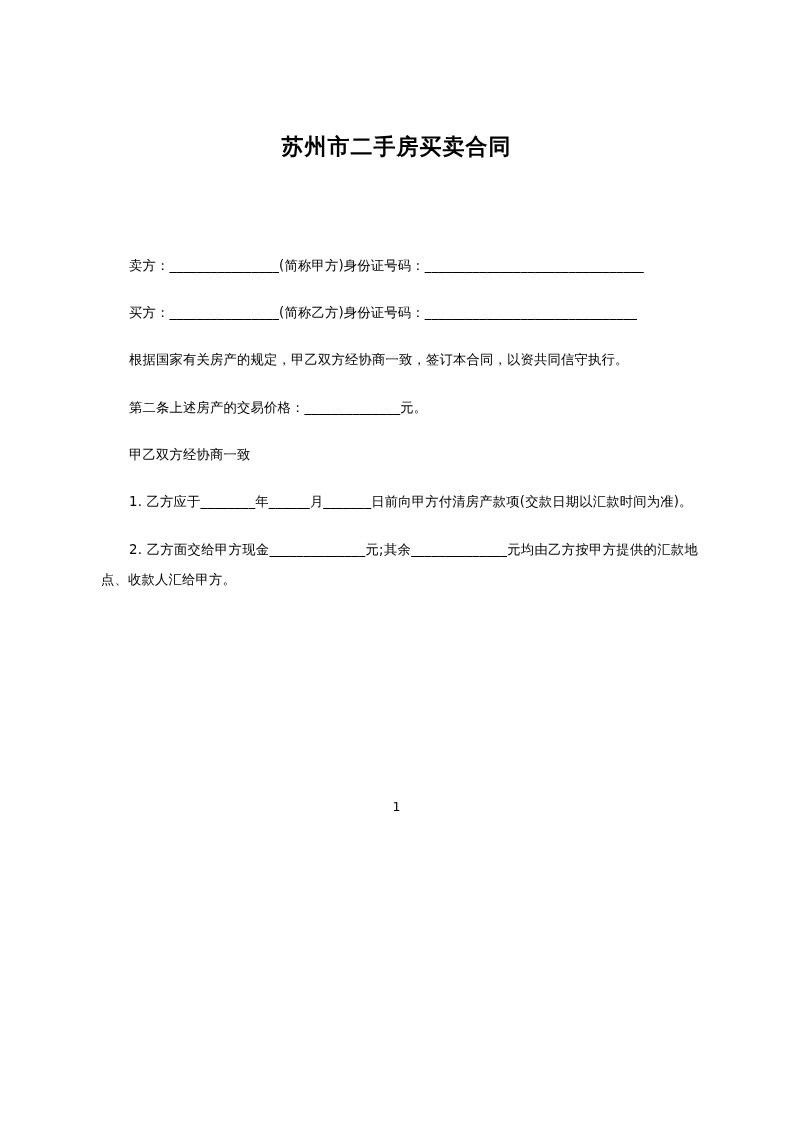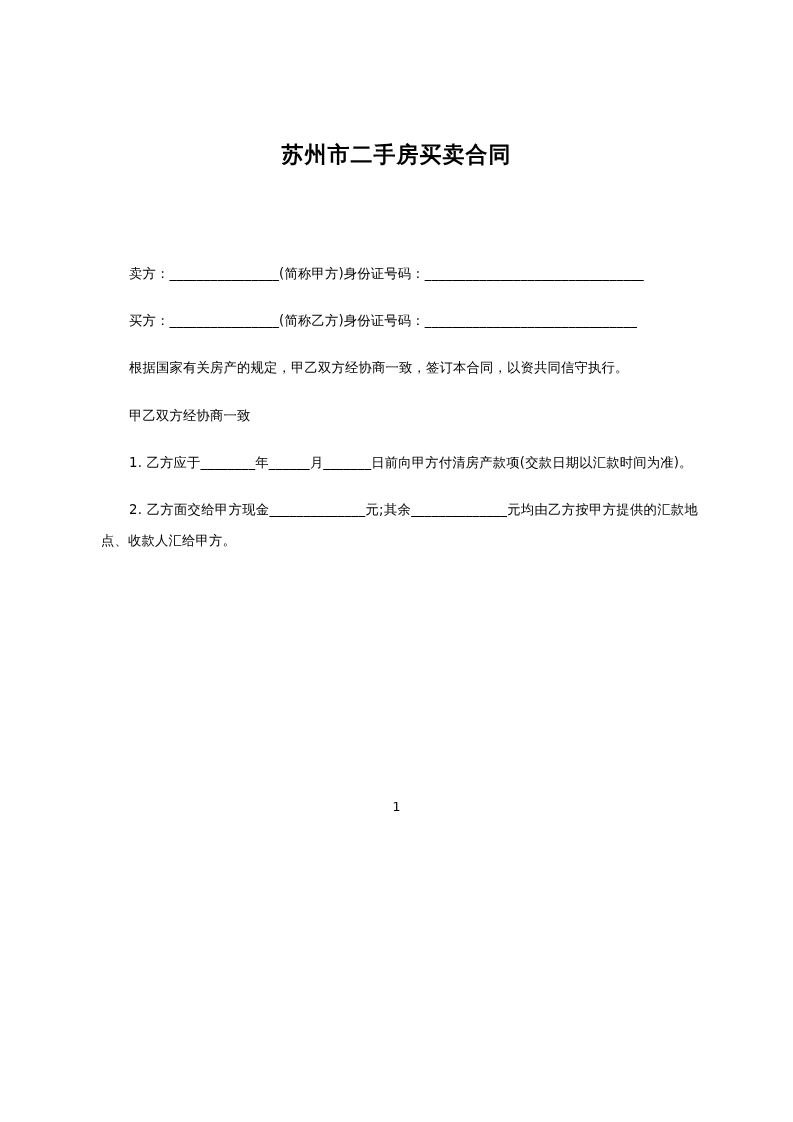--- a/index.html
+++ b/index.html
@@ -13,21 +13,21 @@
     font-family: "DejaVu Sans", "Liberation Sans", sans-serif;
     color: #000000;
     position: relative;
     overflow: hidden;
   }
   .page {
     position: relative;
     width: 793px;
     height: 854px;
     box-sizing: border-box;
-    padding: 8px 95px;
+    padding: 0 95px;
   }
   .doc-title {
     text-align: center;
     font-size: 22px;
     font-weight: bold;
     letter-spacing: 1px;
     margin: 0;
     padding-top: 132px;
     line-height: 1.4;
   }
@@ -65,20 +65,21 @@
 
   <div class="body-block">
 
     <p class="para indent gap-lg">卖方：________________(简称甲方)身份证号码：________________________________</p>
 
     <p class="para indent gap-lg">买方：________________(简称乙方)身份证号码：_______________________________</p>
 
     <p class="para indent gap-md">根据国家有关房产的规定，甲乙双方经协商一致，签订本合同，以资共同信守执行。</p>
 
 
+    <p class="para indent">第二条上述房产的交易价格：______________元。</p>
 
     <p class="para indent">甲乙双方经协商一致</p>
 
     <p class="para indent">1. 乙方应于________年______月_______日前向甲方付清房产款项(交款日期以汇款时间为准)。</p>
 
     <p class="para indent">2. 乙方面交给甲方现金______________元;其余______________元均由乙方按甲方提供的汇款地点、收款人汇给甲方。</p>
 
 
   </div>
 

